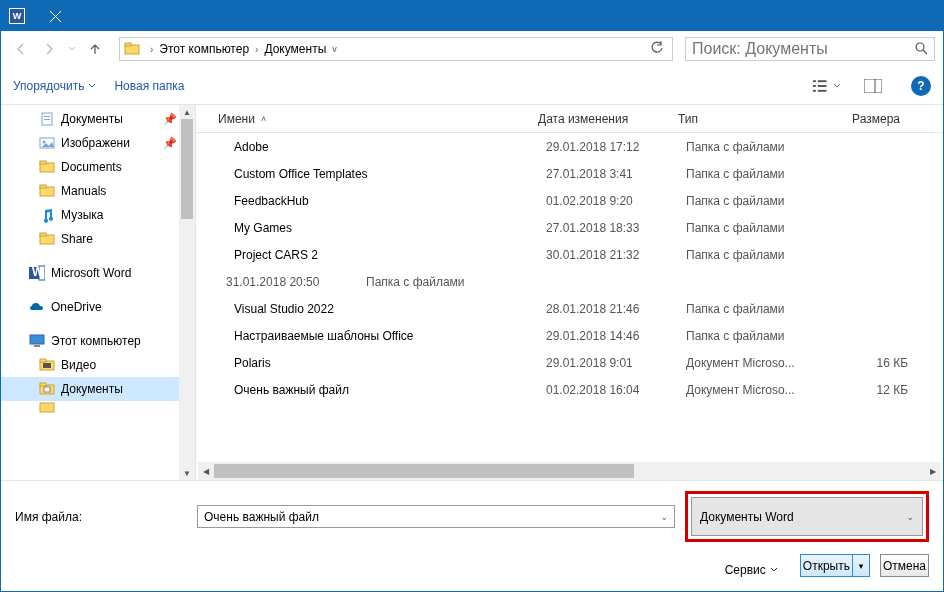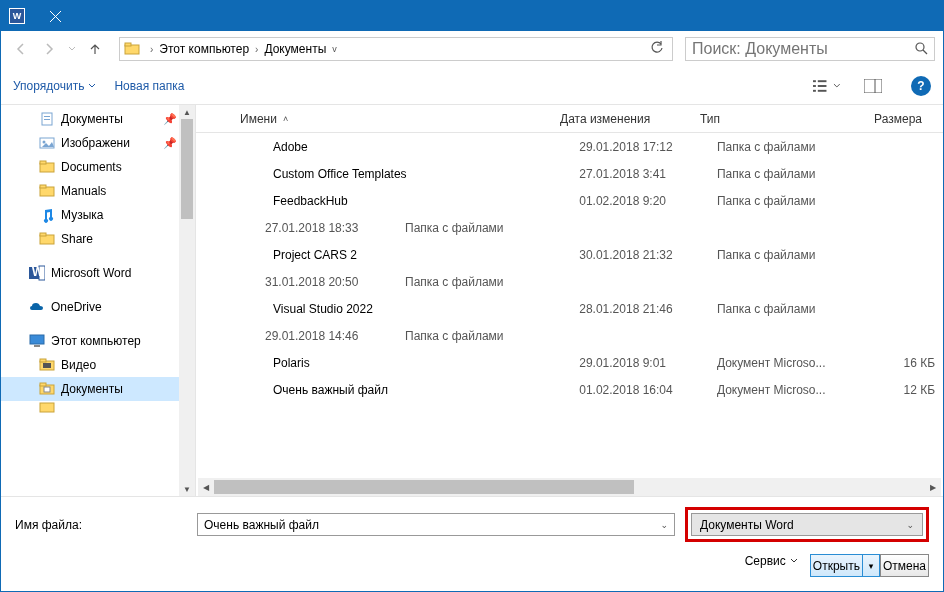--- a/index.html
+++ b/index.html
@@ -33,44 +33,44 @@
 .sidebar .sb-item.level1 { padding-left: 28px; }
 .sidebar .sb-item.selected { background: #cde8ff; }
 .sidebar .sb-item .folder-icon { width:16px; height:16px; }
 .sidebar .sb-item .pin { color:#777; font-size:11px; margin-left:auto; margin-right:18px;}
 .sidebar .sb-gap { height: 10px; }
 .sb-scroll { position:absolute; right:0; top:0; width:16px; height:100%; background:#f0f0f0; }
 .sb-scroll .thumb { position:absolute; left:2px; right:2px; top:14px; height:100px; background:#c0c0c0; }
 .sb-scroll .arr { position:absolute; left:0; right:0; height:14px; display:flex; align-items:center; justify-content:center; color:#555; font-size:8px;}
 .sb-scroll .arr.up{top:0;} .sb-scroll .arr.dn{bottom:0;}
 .filelist { flex: 1; display: flex; flex-direction: column; min-width:0;}
-.columns { height: 28px; display: flex; align-items: center; border-bottom: 1px solid #e5e5e5; color:#333; padding-left:36px;}
+.columns { height: 28px; display: flex; align-items: center; border-bottom: 1px solid #e5e5e5; color:#333; padding-left:14px;}
 .columns .col { padding: 0 8px; }
 .col-name { width: 320px; display:flex; align-items:center; gap:6px;}
 .col-date { width: 140px; }
 .col-type { width: 150px; }
 .col-size { width: 88px; text-align:right; }
-.rows { flex: 1; overflow: auto; padding-left: 39px; }
+.rows { flex: 1; overflow: auto; }
 .row { height: 27px; display: flex; align-items: center; padding-left:22px; cursor:pointer;}
 .row .cell { padding: 0 8px; white-space: nowrap; overflow: hidden; text-overflow: ellipsis; }
 .row .cell.col-name { display:flex; align-items:center; gap:8px; }
 .row .cell.col-date, .row .cell.col-type, .row .cell.col-size { color:#555; }
 .hscroll { height: 18px; background:#f0f0f0; margin:6px 2px 0 2px; position:relative; }
 .hscroll .arr { position:absolute; top:0; bottom:0; width:16px; display:flex; align-items:center; justify-content:center; color:#555; font-size:8px;}
 .hscroll .arr.l{left:0;} .hscroll .arr.r{right:0;}
 .hscroll .thumb{position:absolute; top:2px; bottom:2px; left:16px; width:420px; background:#c0c0c0;}
 .footer { border-top: 1px solid #e5e5e5; padding: 10px 14px 14px 14px; }
 .footer-row { display: flex; align-items: center; gap: 10px; margin-bottom: 12px; }
 .footer-row .label { width: 172px; }
 .filename-combo { flex: 1; height: 23px; border: 1px solid #999; display:flex; align-items:center; padding:0 6px; }
 .filename-combo input { border:none; outline:none; flex:1; font-size:12px; }
 .filename-combo .dd, .filter-combo .dd { font-size:9px; color:#555; }
 .filter-wrap { border: 3px solid #d40000; padding: 3px; }
-.filter-combo { width: 232px; height: 23px; border: 1px solid #999; background:#e5e5e5; display:flex; align-items:center; padding:0 8px; }
-.footer-row2 { display:flex; align-items:flex-start; justify-content:flex-end; gap:0; }
+.filter-combo { width: 232px; height: 39px; border: 1px solid #999; background:#e5e5e5; display:flex; align-items:center; padding:0 8px; }
+.footer-row2 { display:flex; align-items:flex-end; justify-content:flex-end; gap:10px; }
 .service { display:flex; align-items:center; gap:4px; cursor:pointer; margin-right:12px;}
 .btn { height: 23px; border: 1px solid #888; background: linear-gradient(#fff,#e8e8e8); padding: 0 2px; display:flex; align-items:center; cursor:pointer; }
 .btn.primary { border: 1px solid #2a8dd4; background: linear-gradient(#eaf4fd,#cfe8fb); }
 .btn-split { display:flex; }
 .btn-split .main { border-right:none; }
 .btn-split .arrow { width:18px; padding:0; justify-content:center; font-size:9px;}
 .sort-arrow{font-size:9px; color:#555;}
 </style>
 </head>
 <body>
@@ -308,20 +308,27 @@
                   <rect x="1" y="4" width="14" height="9" fill="#ffd86b" stroke="#caa33a"></rect>
                   <rect x="1" y="2" width="6" height="3" fill="#ffd86b" stroke="#caa33a"></rect>
                 </svg></span>
               <span>FeedbackHub</span>
             </div>
             <div class="cell col-date">01.02.2018 9:20</div>
             <div class="cell col-type">Папка с файлами</div>
             <div class="cell col-size"></div>
           </div>
           <div class="row">
+            <div class="cell col-name">
+              <span><svg class="folder-icon" viewBox="0 0 16 16">
+                  <rect x="1" y="4" width="14" height="9" fill="#ffd86b" stroke="#caa33a"></rect>
+                  <rect x="1" y="2" width="6" height="3" fill="#ffd86b" stroke="#caa33a"></rect>
+                </svg></span>
+              <span>My Games</span>
+            </div>
             <div class="cell col-date">27.01.2018 18:33</div>
             <div class="cell col-type">Папка с файлами</div>
             <div class="cell col-size"></div>
           </div>
           <div class="row">
             <div class="cell col-name">
               <span><svg class="folder-icon" viewBox="0 0 16 16">
                   <rect x="1" y="4" width="14" height="9" fill="#ffd86b" stroke="#caa33a"></rect>
                   <rect x="1" y="2" width="6" height="3" fill="#ffd86b" stroke="#caa33a"></rect>
                 </svg></span>
@@ -342,20 +349,27 @@
                   <rect x="1" y="4" width="14" height="9" fill="#ffd86b" stroke="#caa33a"></rect>
                   <rect x="1" y="2" width="6" height="3" fill="#ffd86b" stroke="#caa33a"></rect>
                 </svg></span>
               <span>Visual Studio 2022</span>
             </div>
             <div class="cell col-date">28.01.2018 21:46</div>
             <div class="cell col-type">Папка с файлами</div>
             <div class="cell col-size"></div>
           </div>
           <div class="row">
+            <div class="cell col-name">
+              <span><svg class="folder-icon" viewBox="0 0 16 16">
+                  <rect x="1" y="4" width="14" height="9" fill="#ffd86b" stroke="#caa33a"></rect>
+                  <rect x="1" y="2" width="6" height="3" fill="#ffd86b" stroke="#caa33a"></rect>
+                </svg></span>
+              <span>Настраиваемые шаблоны Office</span>
+            </div>
             <div class="cell col-date">29.01.2018 14:46</div>
             <div class="cell col-type">Папка с файлами</div>
             <div class="cell col-size"></div>
           </div>
           <div class="row">
             <div class="cell col-name">
               <span><svg class="folder-icon" viewBox="0 0 16 16">
                   <rect x="0" y="2" width="11" height="12" fill="#2b579a"></rect>
                   <rect x="9" y="1" width="7" height="14" fill="#fff" stroke="#2b579a" stroke-width="0.5"></rect>
                   <text x="2" y="11" fill="#fff" font-size="8" font-weight="bold">W</text>

